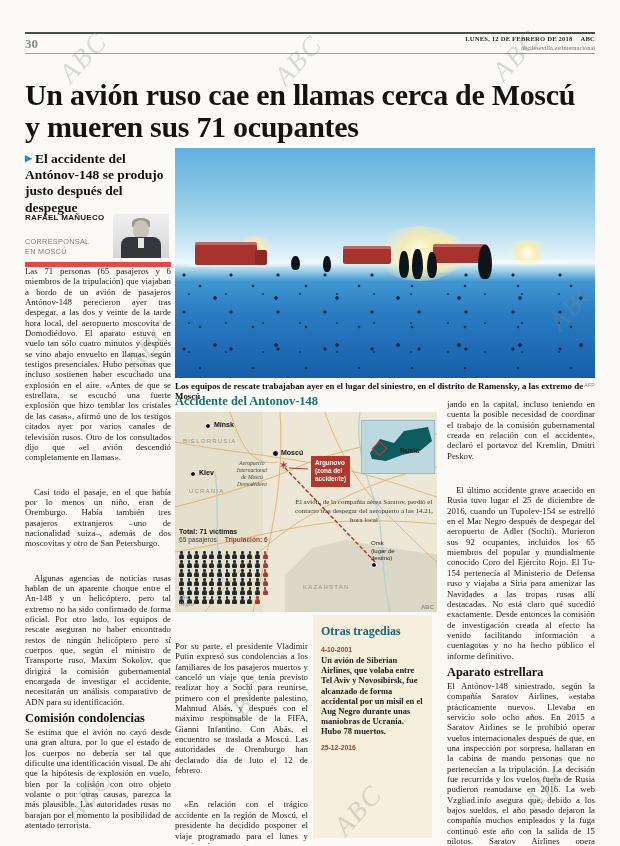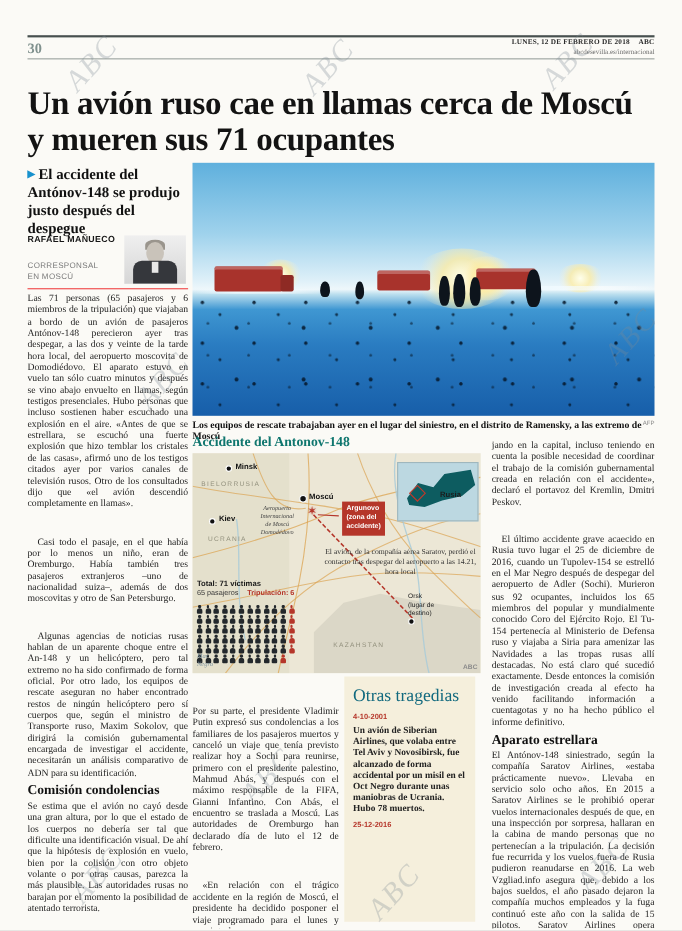--- a/index.html
+++ b/index.html
@@ -23,21 +23,21 @@
   .dateline .d2{font-size:6.4px;color:#6d6d6d;}
 
   
   .headline{position:absolute;left:25px;top:79px;width:552px;font-size:30px;font-weight:bold;
             color:#131313;line-height:1.08;letter-spacing:-.3px;}
 
   
   .subhead{position:absolute;left:25px;top:151px;width:147px;font-size:13.5px;font-weight:bold;
            color:#101010;line-height:1.2;}
   .subhead .arrow{color:#1791cd;font-size:9px;vertical-align:2px;margin-right:3px;}
-  .byline{position:absolute;left:25px;top:213px;width:146px;height:49px;border-bottom:1px solid #ef4444;}
+  .byline{position:absolute;left:25px;top:213px;width:146px;height:49px;border-bottom:5px solid #ef4444;}
   .byline-name{font-family:"Liberation Sans",sans-serif;font-weight:bold;font-size:8px;color:#161616;letter-spacing:.3px;}
   .byline-role{font-family:"Liberation Sans",sans-serif;font-size:7.3px;color:#7a7a7a;width:72px;line-height:1.35;margin-top:15px;letter-spacing:.3px;}
   .headshot{position:absolute;right:2px;top:1px;width:56px;height:44px;overflow:hidden;
             background:linear-gradient(180deg,#efefef,#d6d6d6);}
   .headshot .face{position:absolute;left:20px;top:6px;width:16px;height:19px;border-radius:50% 50% 45% 45%;background:#c9c3ba;}
   .headshot .hair{position:absolute;left:19px;top:4px;width:18px;height:9px;border-radius:50% 50% 0 0;background:#9a958d;}
   .headshot .suit{position:absolute;left:8px;top:23px;width:40px;height:21px;border-radius:8px 8px 0 0;background:#35373c;}
   .headshot .shirt{position:absolute;left:25px;top:24px;width:6px;height:10px;background:#e8e8e8;}
 
   
@@ -100,21 +100,21 @@
   .vicon::after{content:'';position:absolute;left:0;top:3px;width:5px;height:5px;border-radius:2.5px 2.5px 1px 1px;background:#23282c;}
   .vicon.red::before,.vicon.red::after{background:#b5362a;}
   .sea-label{position:absolute;left:4px;top:182px;font-style:italic;font-size:6px;color:#7d93a0;line-height:1.2;white-space:pre-line;}
   .dest{position:absolute;left:196px;top:128px;font-family:"Liberation Sans",sans-serif;font-size:6px;color:#222;line-height:1.25;white-space:pre-line;}
   .map-credit{position:absolute;right:3px;bottom:2px;font-family:"Liberation Sans",sans-serif;font-weight:bold;font-size:6px;color:#8a8a8a;}
   .kz-label{left:128px;top:172px;}
 
   
   .box{position:absolute;left:313px;top:615px;width:119px;height:223px;background:#f5efdc;
        padding:9px 8px;box-sizing:border-box;overflow:hidden;}
-  .box-title{font-size:16px;font-weight:normal;color:#11697e;margin:0 0 4px;}
+  .box-title{font-size:12px;font-weight:bold;color:#11697e;margin:0 0 4px;}
   .box-date{font-family:"Liberation Sans",sans-serif;font-size:6.8px;font-weight:bold;color:#b5362a;margin:7px 0 2px;}
   .box-text{font-size:8.5px;line-height:10.2px;font-weight:bold;color:#222;}
 </style>
 </head>
 <body>
 
 <div class="page">
 
   <div class="wm" style="left:55px;top:42px;">ABC</div>
   <div class="wm" style="left:270px;top:45px;">ABC</div>
@@ -271,17 +271,17 @@
   </div>
 
   <div class="col" id="col2">
     <p>Por su parte, el presidente Vladimir Putin expresó sus condolencias a los familiares de los pasajeros muertos y canceló un viaje que tenía previsto realizar hoy a Sochi para reunirse, primero con el presidente palestino, Mahmud Abás, y después con el máximo responsable de la FIFA, Gianni Infantino. Con Abás, el encuentro se traslada a Moscú. Las autoridades de Oremburgo han declarado día de luto el 12 de febrero.</p>
     <p>«En relación con el trágico accidente en la región de Moscú, el presidente ha decidido posponer el viaje programado para el lunes y seguir traba-</p>
   </div>
 
   <div class="box">
     <div class="box-title">Otras tragedias</div>
     <div class="box-date">4-10-2001</div>
-    <div class="box-text">Un avión de Siberian Airlines, que volaba entre Tel Aviv y Novosibirsk, fue alcanzado de forma accidental por un misil en el Oct Negro durante unas maniobras de Ucrania. Hubo 78 muertos.</div>
+    <div class="box-text">Un avión de Siberian Airlines, que volaba entre Tel Aviv y Novosibirsk, fue alcanzado de forma accidental por un misil en el Aug Negro durante unas maniobras de Ucrania. Hubo 78 muertos.</div>
     <div class="box-date">25-12-2016</div>
   </div>
 
 </div>
 
 </body></html>

